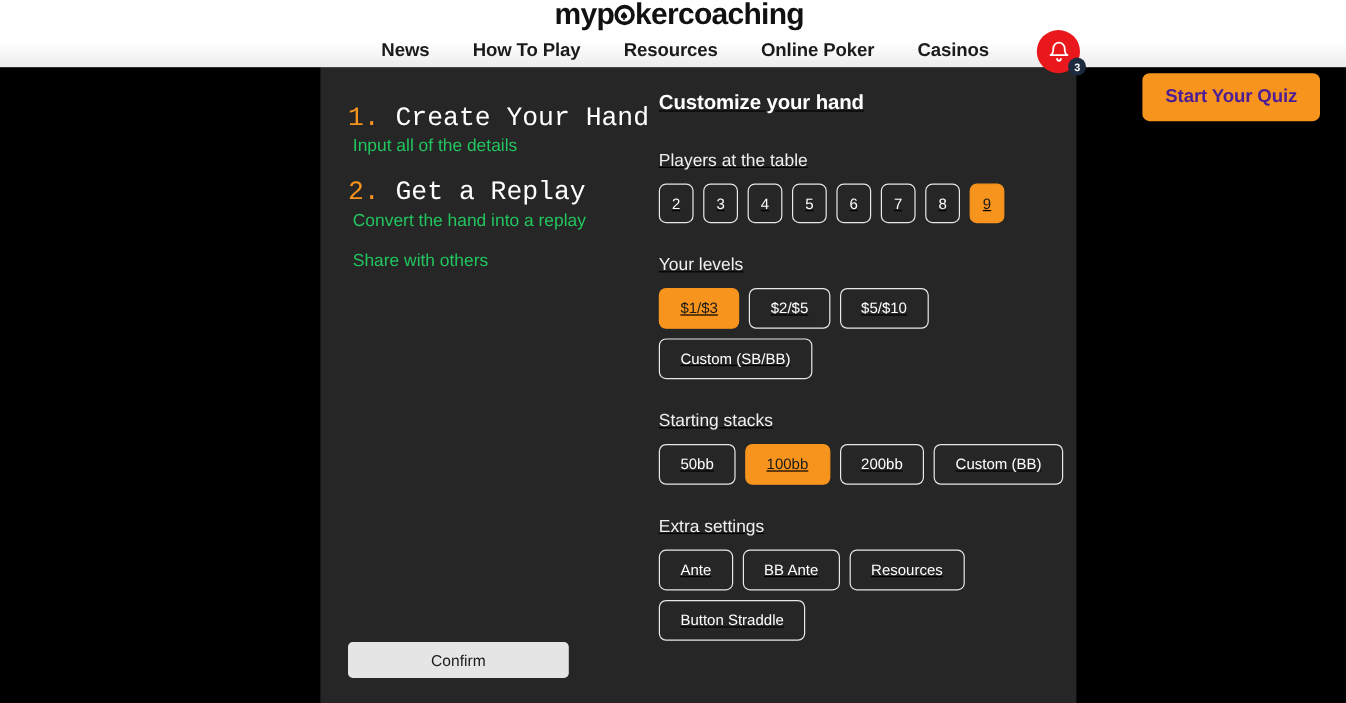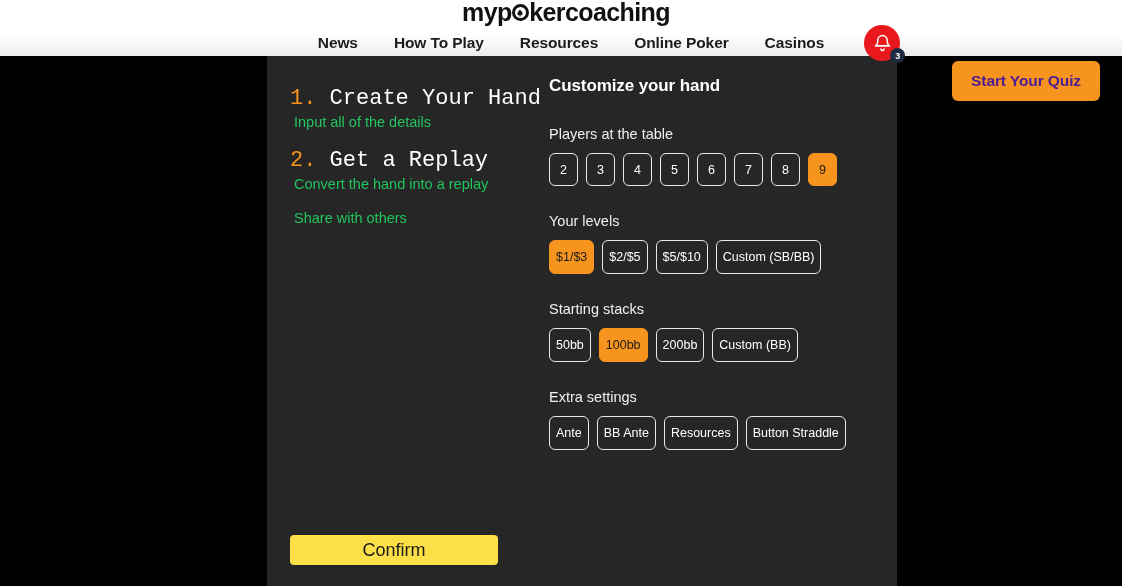--- a/index.html
+++ b/index.html
@@ -177,36 +177,37 @@
     color: #22c55e;
     margin-top: 2px;
     margin-left: 4px;
     white-space: nowrap;
   }
 
   .confirm-btn {
     position: absolute;
     left: 23px;
     top: 479px;
-    width: 208px;
+    width: 184px;
     height: 30px;
-    background: #fde047;
+    background: #e5e5e5;
     color: #1a1a1a;
-    font-size: 18px;
+    font-size: 13px;
     border: none;
     border-radius: 4px;
     cursor: pointer;
     font-family: "Liberation Sans", sans-serif;
   }
 
   
   .customize-col {
     flex: 1;
     padding: 20px 0 0 7px;
     box-sizing: border-box;
+    text-decoration: underline;
   }
   .panel-heading {
     font-size: 17px;
     font-weight: 700;
     color: #ffffff;
     margin: 0 0 0 0;
     letter-spacing: -0.1px;
   }
   .opt-group { margin-top: 27px; }
   .opt-group.first { margin-top: 30px; }
@@ -216,21 +217,21 @@
     margin-bottom: 11px;
   }
   .opt-row {
     display: flex;
     gap: 8px;
     flex-wrap: wrap;
   }
   .opt-btn {
     min-width: 28px;
     height: 33px;
-    padding: 0 6px;
+    padding: 0 17px;
     background: transparent;
     border: 1px solid #e8e8e8;
     border-radius: 6px;
     color: #ffffff;
     font-size: 12.5px;
     font-family: "Liberation Sans", sans-serif;
     cursor: pointer;
     display: inline-flex;
     align-items: center;
     justify-content: center;

